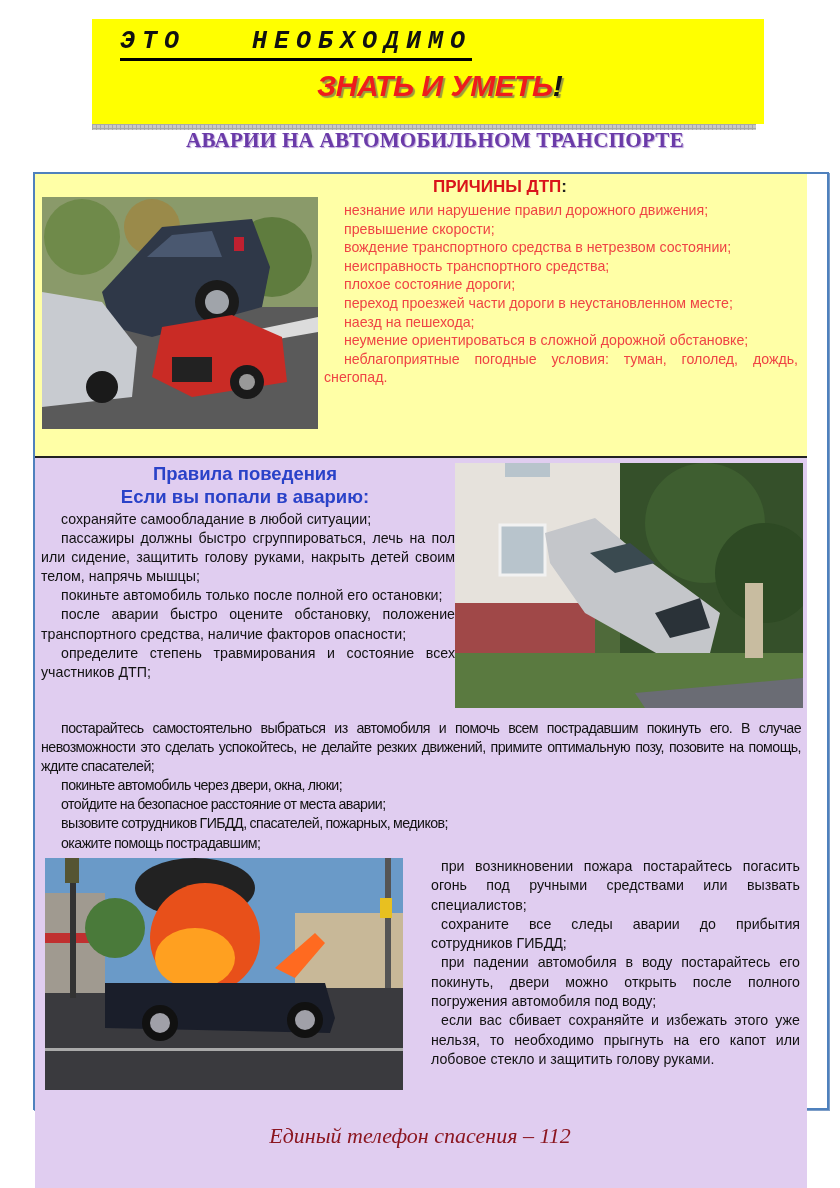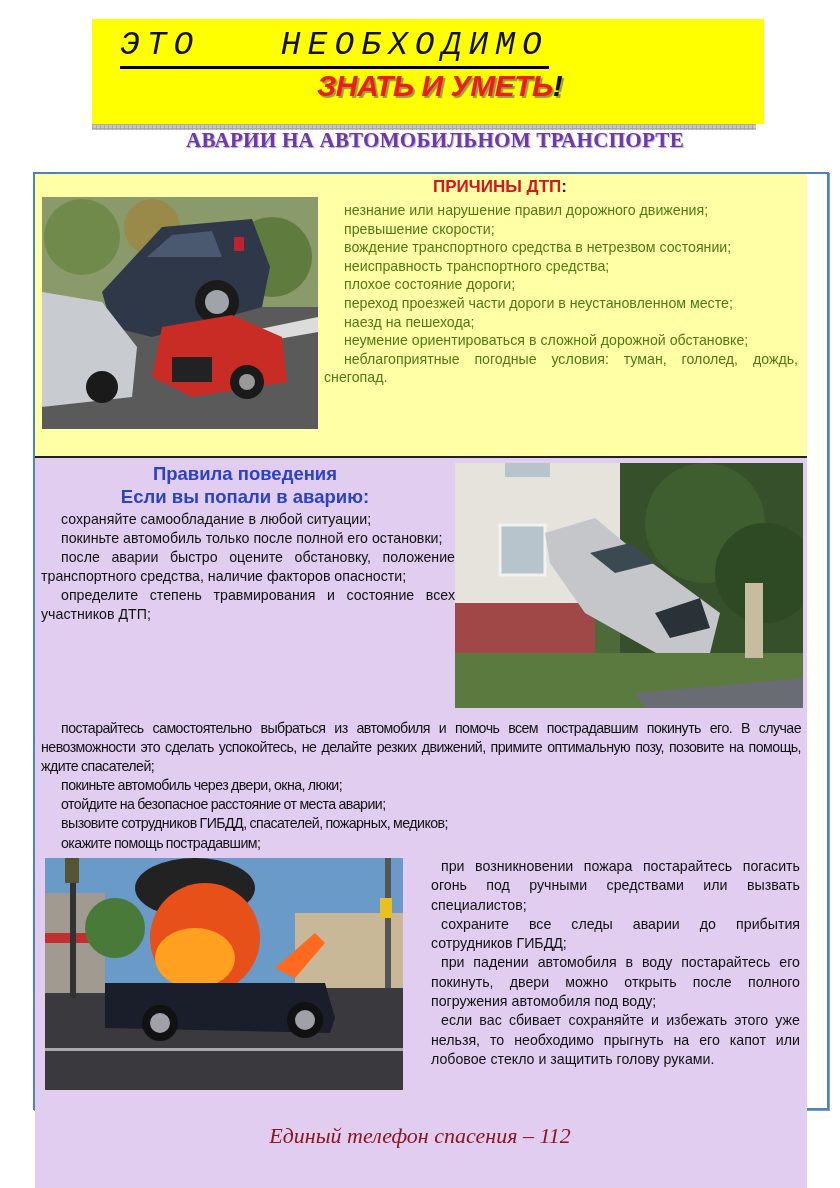--- a/index.html
+++ b/index.html
@@ -4,41 +4,41 @@
 <style>
   html, body { margin:0; padding:0; background:#ffffff; }
   body { width:840px; height:1188px; position:relative; overflow:hidden; font-family:"Liberation Sans", sans-serif; }
 
   
   .banner-shadow { position:absolute; left:92px; top:24px; width:664px; height:106px;
     background-color:#c8c8c8;
     background-image:linear-gradient(#a8a8a8 1px, transparent 1px), linear-gradient(90deg, #a8a8a8 1px, transparent 1px);
     background-size:4px 4px; }
   .banner { position:absolute; left:92px; top:19px; width:672px; height:105px; background:#ffff00; }
-  .banner-line1 { position:absolute; left:28px; top:8px; font-family:"Liberation Mono", monospace; font-style:italic; font-weight:normal;
-    font-size:33px; letter-spacing:7px; color:#111; padding-bottom:2px; border-bottom:3px solid #000; white-space:nowrap; }
+  .banner-line1 { position:absolute; left:28px; top:8px; font-family:"Liberation Mono", monospace; font-style:italic; font-weight:bold;
+    font-size:25px; letter-spacing:7px; color:#111; padding-bottom:2px; border-bottom:3px solid #000; white-space:nowrap; }
   .banner-line2 { position:absolute; left:225px; top:50px; font-family:"Liberation Sans", sans-serif; font-style:italic; font-weight:bold;
     font-size:30px; color:#ee1c1c; text-shadow:2px 2px 1px #9a9a40; white-space:nowrap; letter-spacing:-0.5px; }
   .banner-line2 .excl { color:#111; }
 
   .subtitle { position:absolute; left:0; width:840px; text-align:center; top:128px; font-family:"Liberation Serif", serif; font-weight:bold;
     font-size:21px; color:#6a3aa8; text-shadow:1px 1px 1px #b8a0d8; letter-spacing:0.3px;padding-left:15px; }
 
   
   .frame { position:absolute; left:33px; top:172px; width:772px; height:934px; border:2px solid #4f81bd; box-shadow:1px 1px 0 #7f9fc8;padding-left:20px; }
   .sec1 { position:absolute; left:0; top:0; width:772px; height:282px; background:#ffffa6; border-bottom:2px solid #222; }
   .sec2 { position:absolute; left:0; top:284px; width:772px; height:806px; background:#e0cdf0; }
 
   .photo { position:absolute; overflow:hidden; }
   .photo svg { display:block; width:100%; height:100%; }
 
   .p1 { left:7px; top:23px; width:276px; height:232px; }
   .causes-title { position:absolute; left:398px; top:3px; font-size:17px; font-weight:bold; color:#d9141b; white-space:nowrap; }
   .causes-title .colon { color:#222; }
-  .causes-list { position:absolute; left:289px; top:27px; width:474px; font-size:14.2px; line-height:18.6px; color:#4d7c0f; }
+  .causes-list { position:absolute; left:289px; top:27px; width:474px; font-size:14.2px; line-height:18.6px; color:#ef4444; }
   .item { text-align:justify; text-indent:20px; }
 
   .rules-head { position:absolute; left:0; top:4px; width:420px; text-align:center; font-size:18.5px; font-weight:bold; color:#2a42c8; line-height:23px; }
   .rules-list-a { position:absolute; left:6px; top:52px; width:414px; font-size:14.2px; line-height:19.1px; color:#111; }
   .p2 { left:420px; top:5px; width:348px; height:245px; }
   .rules-list-b { position:absolute; left:6px; top:261px; width:760px; font-size:14.2px; line-height:19.1px; color:#111; }
   .condensed { letter-spacing:-0.55px; word-spacing:-0.5px; }
   .p3 { left:10px; top:400px; width:358px; height:232px; }
   .rules-list-c { position:absolute; left:388px; top:399px; width:377px; font-size:14.2px; line-height:19.3px; color:#111; }
   .rules-list-c .item { text-indent:10px;margin-left:8px; }
@@ -98,20 +98,21 @@
     </div>
   </div>
 
   <div class="sec2">
     <div class="rules-head">
       <div>Правила поведения</div>
       <div>Если вы попали в аварию:</div>
     </div>
     <div class="rules-list-a">
       <div class="item">сохраняйте самообладание в любой ситуации;</div>
+      <div class="item">пассажиры должны быстро сгруппироваться, лечь на пол или сидение, защитить голову руками, накрыть детей своим телом, напрячь мышцы;</div>
       <div class="item">покиньте автомобиль только после полной его остановки;</div>
       <div class="item">после аварии быстро оцените обстановку, положение транспортного средства, наличие факторов опасности;</div>
       <div class="item">определите степень травмирования и состояние всех участников ДТП;</div>
     </div>
     <div class="photo p2">
       <svg viewBox="0 0 348 245" preserveAspectRatio="none">
         <rect width="348" height="245" fill="#4f6a3a"></rect>
         <rect x="0" y="0" width="200" height="140" fill="#e6e2dc"></rect>
         <rect x="0" y="140" width="140" height="50" fill="#a04848"></rect>
         <rect x="45" y="62" width="45" height="50" fill="#b8c4cc" stroke="#f2f2f2" stroke-width="3"></rect>

